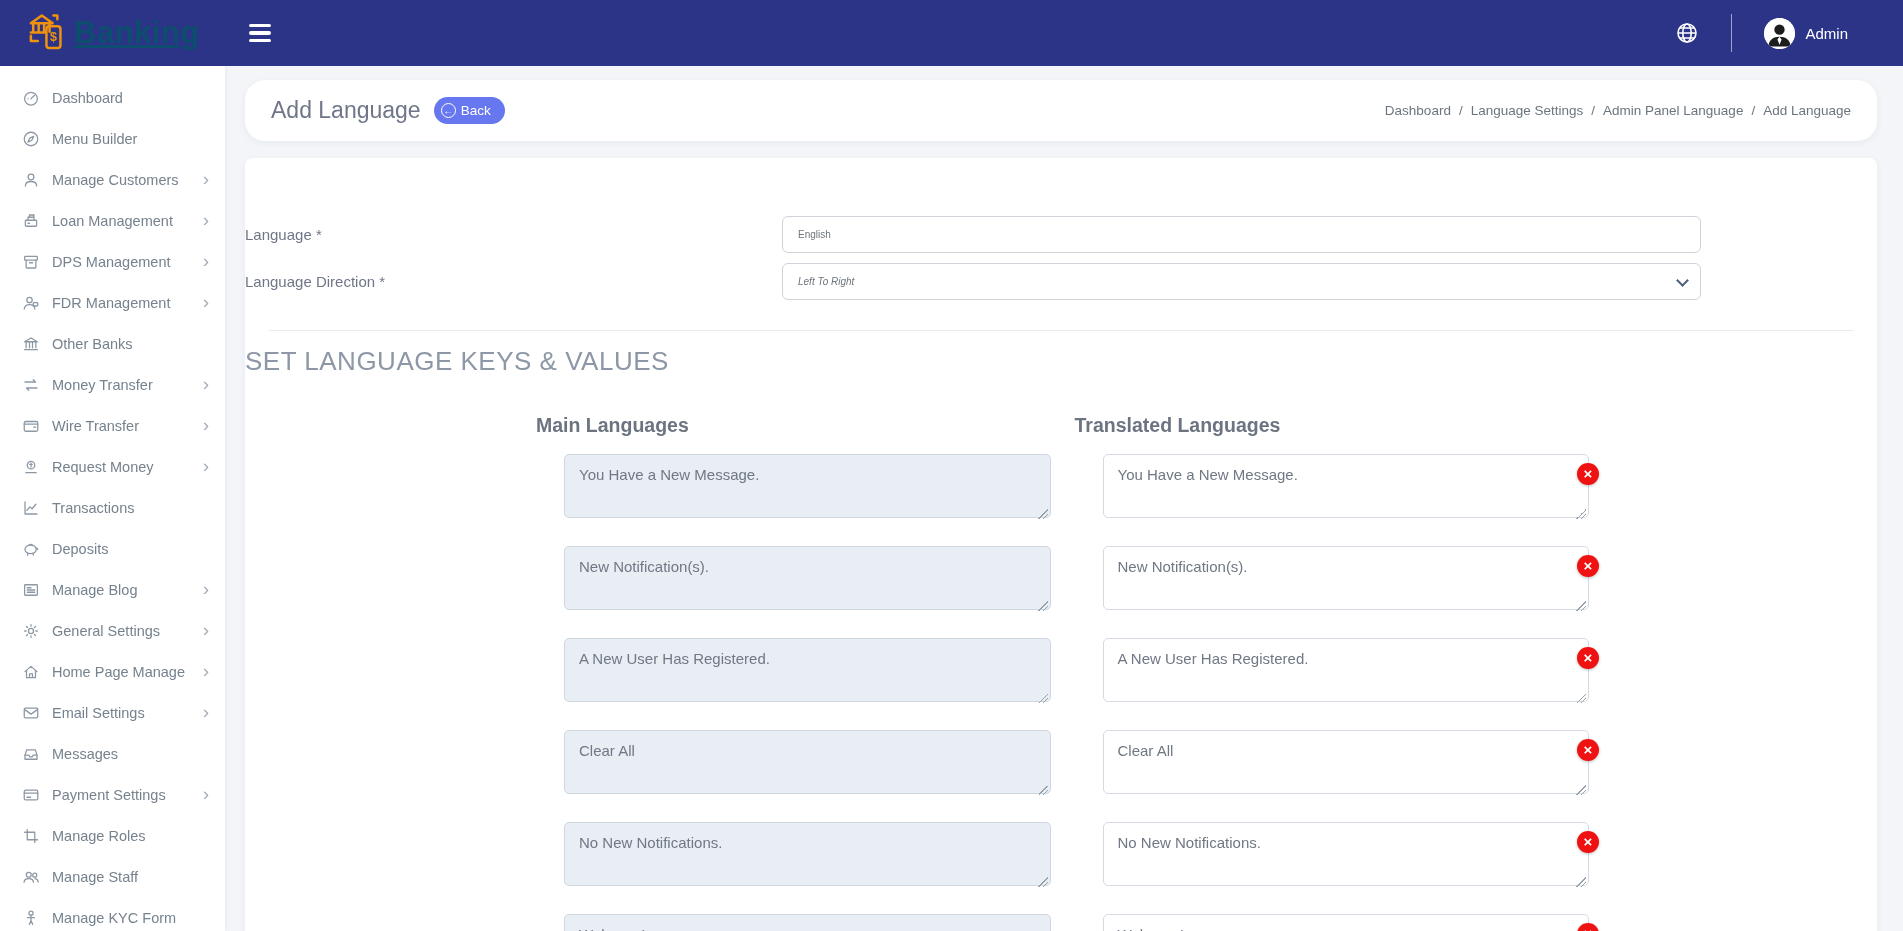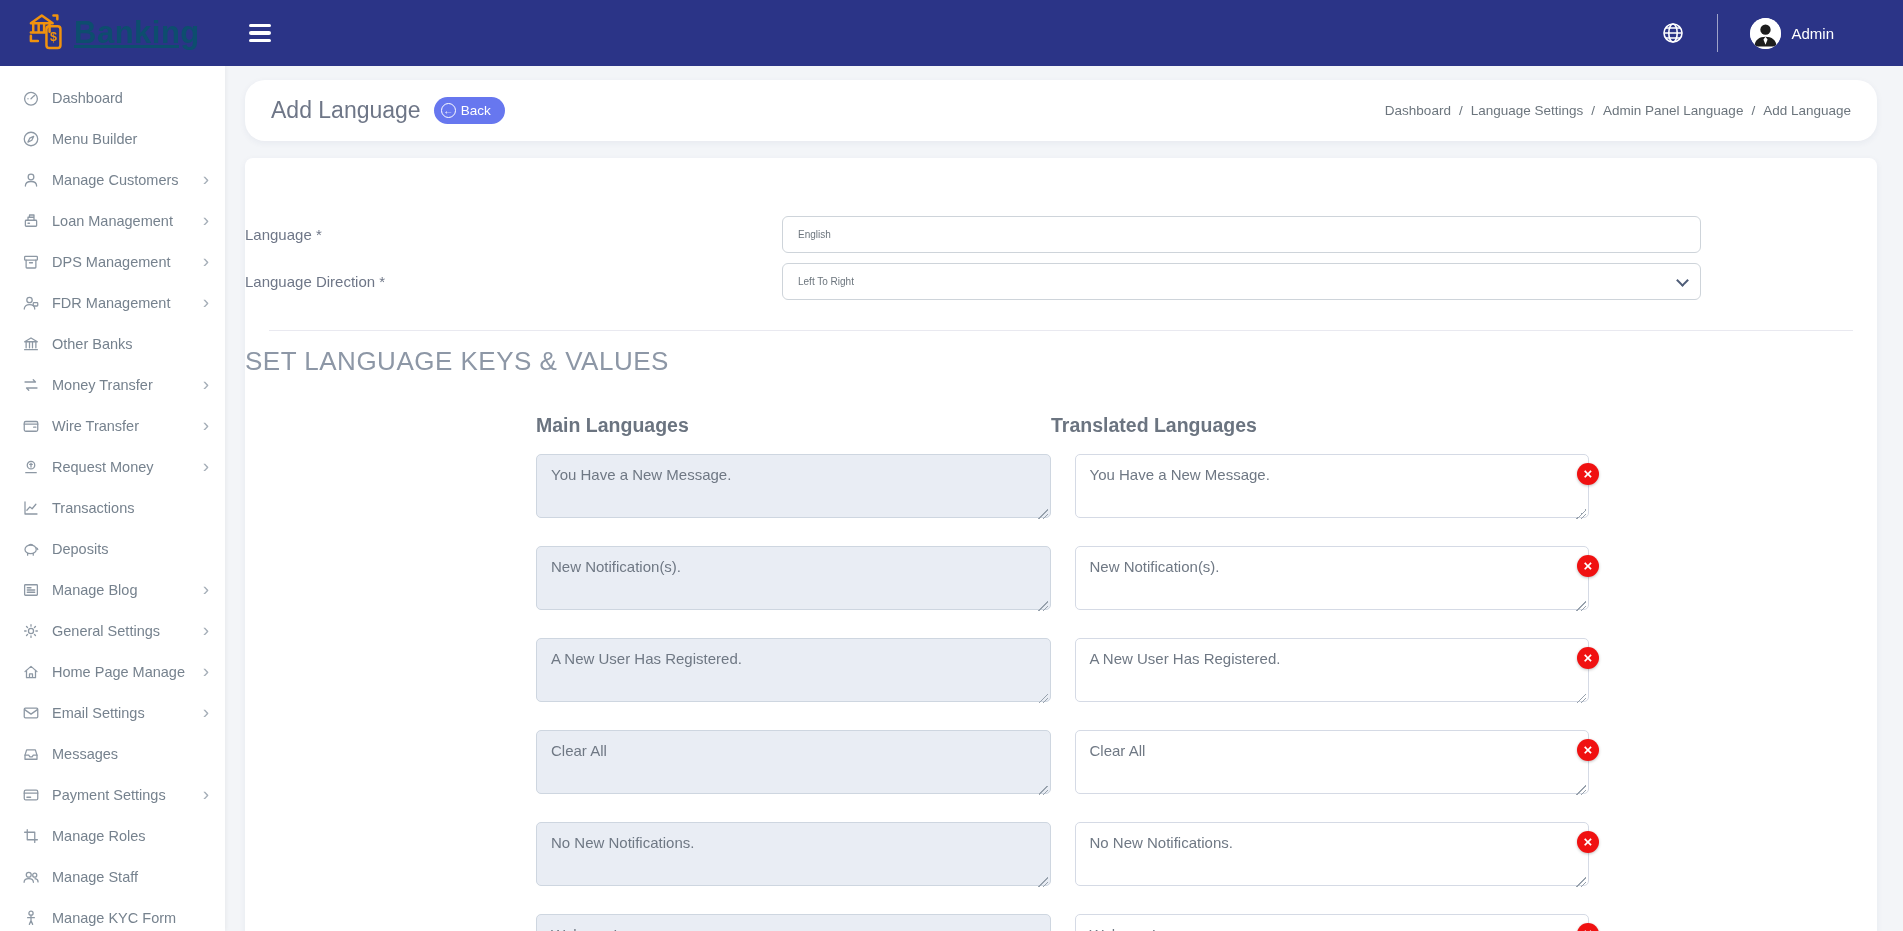--- a/index.html
+++ b/index.html
@@ -4,21 +4,21 @@
 <style>
   * { margin:0; padding:0; box-sizing:border-box; }
   html,body { width:1903px; height:931px; overflow:hidden; font-family:"Liberation Sans", sans-serif; background:#f3f5f8; }
 
   
   .navbar { position:fixed; top:0; left:0; width:1903px; height:66px; background:#2b3487; display:flex; align-items:center; z-index:30; }
   .brand { width:225px; display:flex; align-items:center; padding-left:26px; gap:4px; cursor:pointer; }
   .brand-text { font-size:31px; font-weight:bold; color:#0d4d6e; letter-spacing:0.5px;text-decoration:underline; }
   .hamburger { margin-left:24px; background:none; border:none; cursor:pointer; display:flex; flex-direction:column; gap:4px; }
   .hamburger span { display:block; width:22px; height:3.5px; background:#fff; border-radius:2px; }
-  .nav-right { margin-left:auto; display:flex; align-items:center; padding-right:69px; gap:0; }
+  .nav-right { margin-left:auto; display:flex; align-items:center; padding-right:55px; gap:0; }
   .globe-btn { background:none; border:none; cursor:pointer; display:flex; }
   .nav-sep { width:1px; height:38px; background:rgba(255,255,255,.55); margin:0 32px 0 32px; }
   .avatar { width:31px; height:31px; border-radius:50%; background:#fff; display:flex; align-items:flex-end; justify-content:center; overflow:hidden; }
   .admin-name { color:#fff; font-size:15px; margin-left:10px; }
 
   
   .sidebar { position:fixed; top:66px; left:0; width:225px; height:865px; background:#fff; box-shadow:1px 0 4px rgba(0,0,0,.05); z-index:20; }
   .sidebar ul { list-style:none; padding-top:11px; }
   .sidebar li { position:relative; height:41px; display:flex; align-items:center; padding-left:19px; cursor:pointer; }
   .s-icon { width:24px; display:flex; justify-content:center; margin-right:9px; flex-shrink:0; }
@@ -33,31 +33,31 @@
   .back-arrow { width:15px; height:15px; border:1.5px solid #fff; border-radius:50%; display:flex; align-items:center; justify-content:center; font-size:10px; line-height:1; }
   .breadcrumb { margin-left:auto; font-size:13.5px; color:#6c757d; display:flex; gap:8px; }
   .breadcrumb .crumb { cursor:pointer; }
   .breadcrumb .sep { color:#6c757d; }
 
   .main-card { position:absolute; left:20px; top:92px; width:1632px; height:880px; background:#fff; border-radius:8px; box-shadow:0 2px 7px rgba(40,50,100,.06); padding-top:58px; }
   .form-row { display:flex; align-items:center; margin-bottom:10px; }
   .form-label { width:537px; padding-right:22px; font-size:15px; color:#6e7687; }
   .text-input, .select-input { width:919px; height:37px; border:1px solid #ced4da; border-radius:6px; font-size:10px; color:#6c757d; padding:0 15px; background:#fff; font-family:"Liberation Sans", sans-serif; }
   .select-wrap { position:relative; width:919px; }
-  .select-input { width:100%; appearance:none; -webkit-appearance:none; cursor:pointer; }
+  .select-input { width:100%; appearance:none; -webkit-appearance:none; cursor:pointer;font-style:italic; }
   .select-caret { position:absolute; right:14px; top:13px; width:9px; height:9px; border-right:2.5px solid #4e5d78; border-bottom:2.5px solid #4e5d78; transform:rotate(45deg); pointer-events:none; }
 
   .divider { border:none; border-top:1px solid #e9e9f0; margin:30px 24px 0 24px; }
   .section-heading { margin-top:15px; font-size:26px; font-weight:normal; color:#8d97a6; letter-spacing:0.5px; }
 
   .columns { margin:37px 288px 0 291px; }
-  .col-headers { display:flex; margin-bottom:17px; }
+  .col-headers { display:flex; gap:24px; margin-bottom:17px; }
   .col-headers .ch { width:515px; font-size:19.5px; font-weight:bold; color:#6b7480; }
   .kv-row { display:flex; gap:24px; margin-bottom:24px; }
-  .ta-wrap { position:relative; width:552px; }
+  .ta-wrap { position:relative; width:552px;margin-left:28px; }
   textarea { width:100%; height:64px; border-radius:5px; font-size:15px; color:#6f7884; padding:9px 14px; resize:none; font-family:"Liberation Sans", sans-serif; line-height:1.4; }
   textarea.main-ta { background:#e9edf4; border:1px solid #ced6e0; }
   textarea.trans-ta { background:#fff; border:1px solid #d5dae5; }
   .grip { position:absolute; right:3px; bottom:3px; width:10px; height:10px; pointer-events:none;
           background:linear-gradient(135deg, transparent 0 50%, #98a2ad 50% 56%, transparent 56% 72%, #98a2ad 72% 78%, transparent 78%); }
   .del-btn { position:absolute; top:9px; right:-10px; width:22px; height:22px; border-radius:50%; background:#f01111; color:#fff; border:none; font-size:15px; font-weight:bold; line-height:20px; text-align:center; cursor:pointer; box-shadow:0 1px 3px rgba(0,0,0,.25); padding:0; }
 </style>
 </head>
 <body>
 

